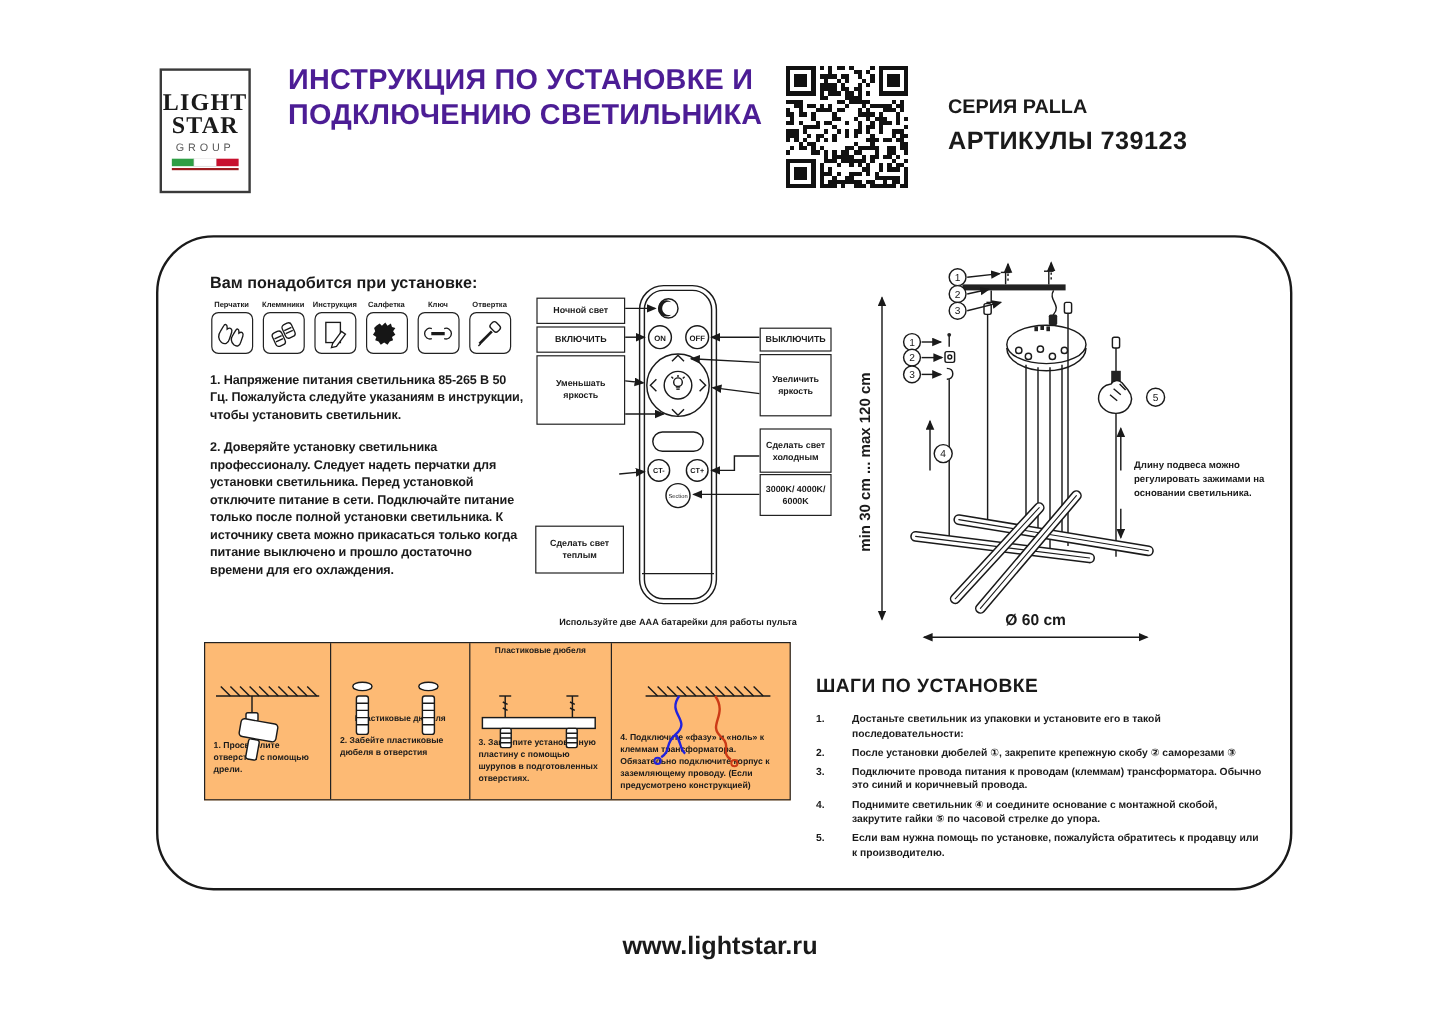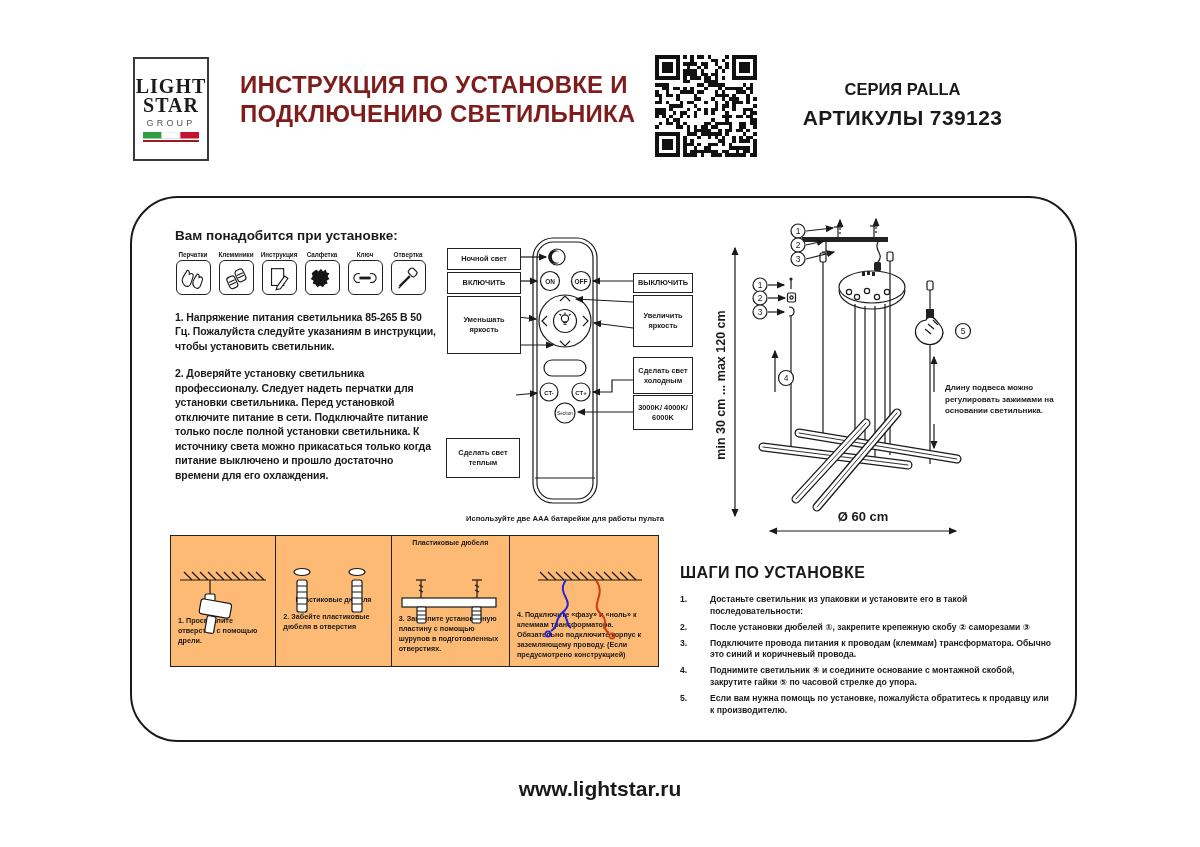--- a/index.html
+++ b/index.html
@@ -4,23 +4,23 @@
 <style>
   html,body{margin:0;padding:0;background:#fff;}
   .page{position:relative;width:1200px;height:847px;background:#fff;overflow:hidden;
         font-family:"Liberation Sans","DejaVu Sans",sans-serif;color:#1a1a1a;}
   
   .logo-box{position:absolute;left:133px;top:57px;width:72px;height:100px;border:2px solid #3a3a3a;
             display:flex;flex-direction:column;align-items:center;justify-content:center;background:#fff;}
   .logo-word{font-family:"Liberation Serif","DejaVu Serif",serif;font-weight:700;font-size:20px;line-height:.95;letter-spacing:1px;}
   .logo-group{font-size:9px;letter-spacing:3.2px;color:#555;margin-top:3px;}
   .logo-flag{margin-top:4px;}
-  .title{position:absolute;left:240px;top:70px;width:410px;font-size:24px;font-weight:700;line-height:1.22;letter-spacing:.2px;color:#7f1d1d;margin:0;}
+  .title{position:absolute;left:240px;top:52px;width:410px;font-size:24px;font-weight:700;line-height:1.22;letter-spacing:.2px;color:#4c1d95;margin:0;}
   .qr{position:absolute;left:655px;top:55px;width:102px;height:102px;}
-  .hdr-meta{position:absolute;left:790px;top:80px;width:225px;text-align:center;}
+  .hdr-meta{position:absolute;left:790px;top:80px;width:225px;text-align:left;}
   .series{font-size:16.5px;font-weight:700;margin-bottom:7px;}
   .articles{font-size:21px;font-weight:700;letter-spacing:.4px;}
   
   .frame{position:absolute;left:130px;top:196px;width:943px;height:542px;border:2.5px solid #1a1a1a;border-radius:48px;background:#fff;}
   
   .leftcol{position:absolute;left:175px;top:228px;width:262px;}
   .req-heading{font-size:13.5px;font-weight:700;margin:0 0 8px 0;}
   .tools{display:flex;gap:7px;}
   .tool{width:36px;display:flex;flex-direction:column;align-items:center;}
   .tool-label{font-size:6.3px;font-weight:600;white-space:nowrap;margin-bottom:2px;}

